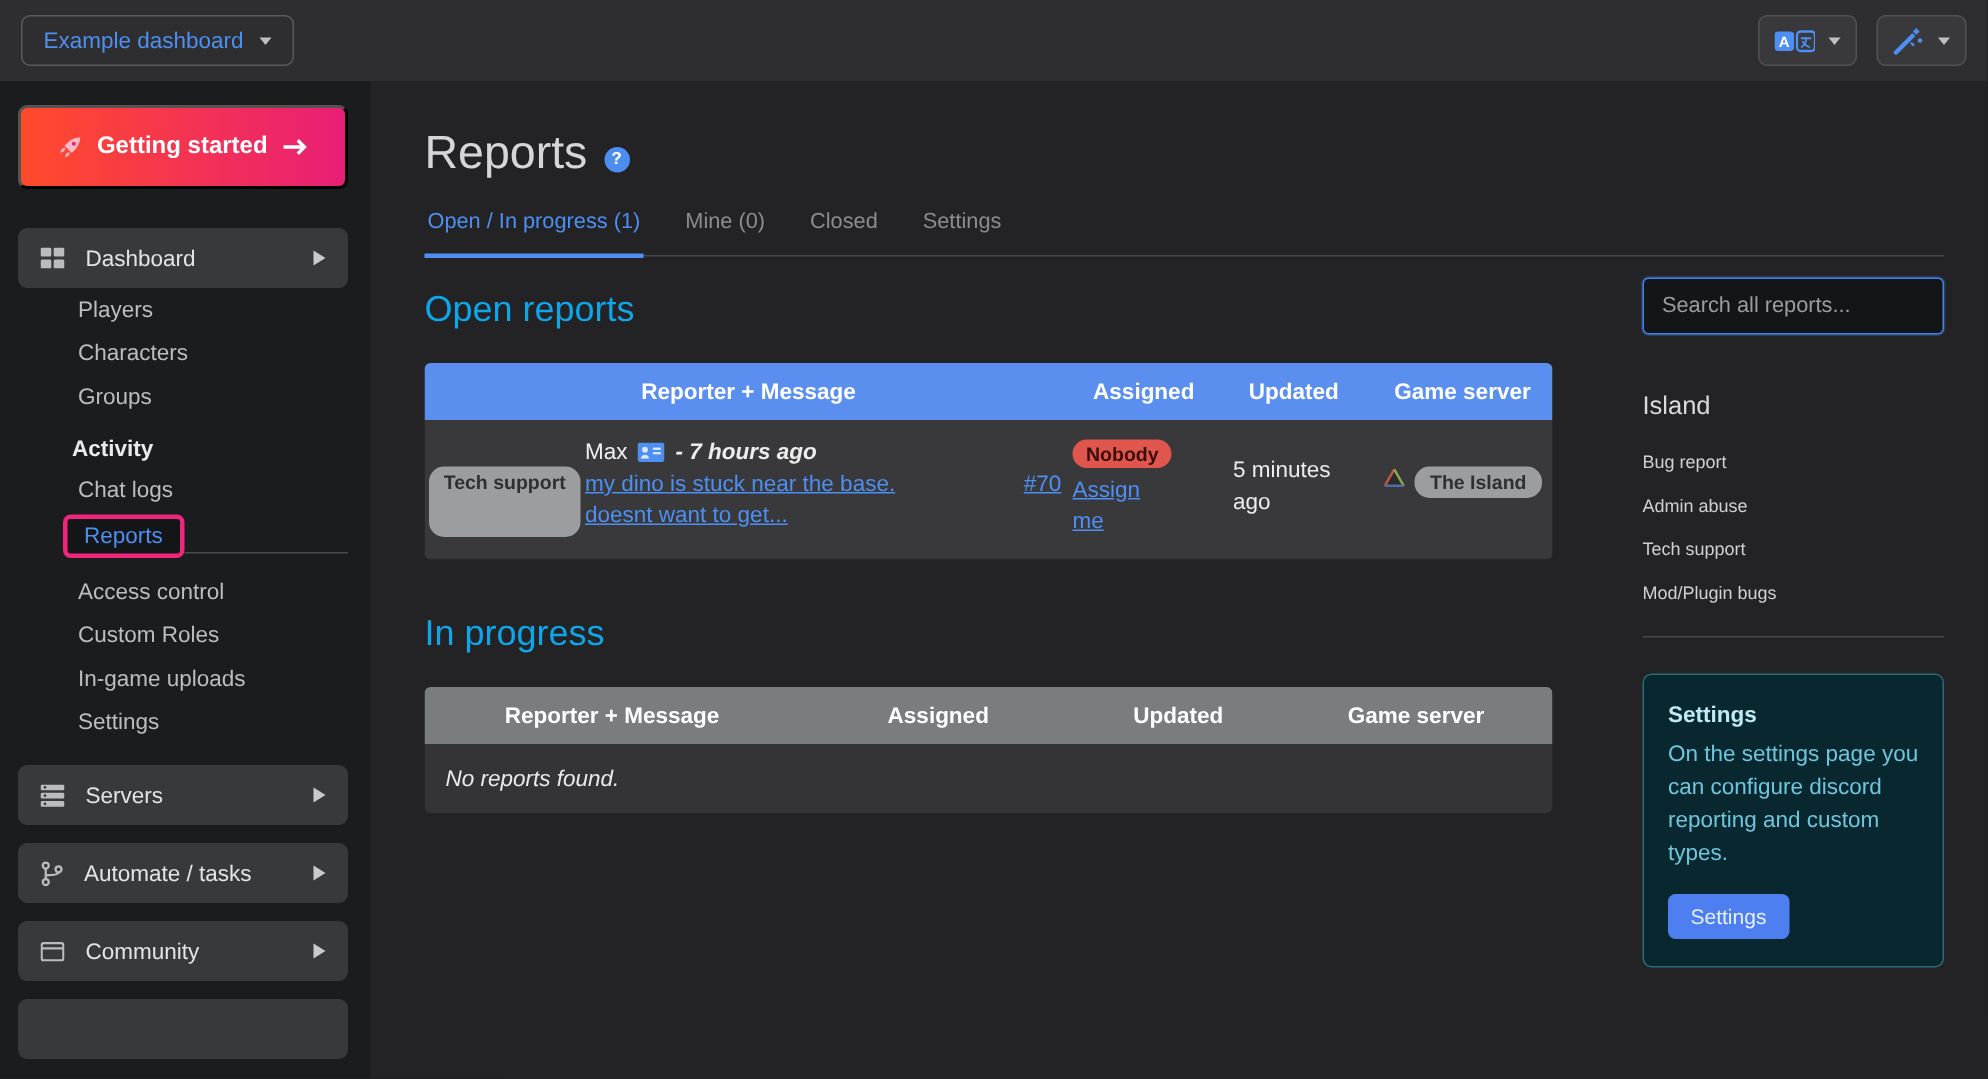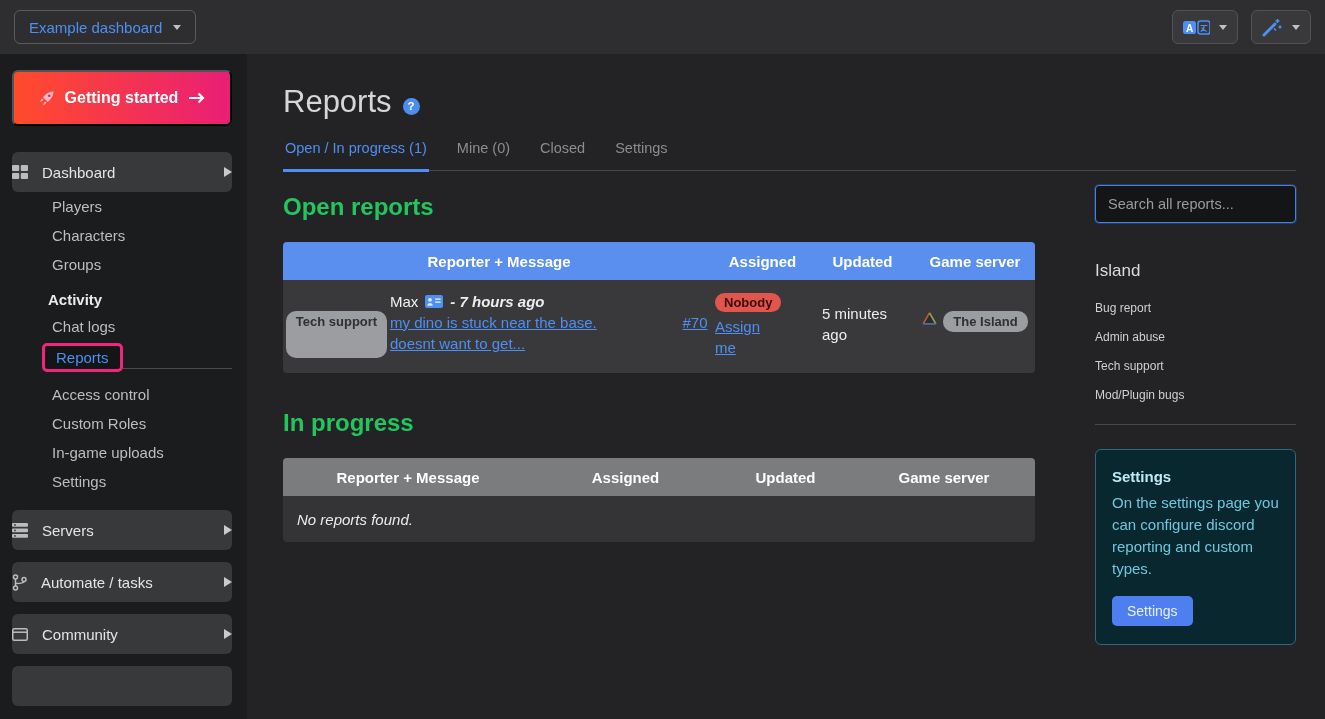--- a/index.html
+++ b/index.html
@@ -21,21 +21,21 @@
   .caret-sm { width:0; height:0; border-top:5px solid #bfc0c2;
               border-left:4px solid transparent; border-right:4px solid transparent; }
   
   .layout { display:flex; height:665px; }
   
   .sidebar { width:247px; background:#1b1c1e; padding:16px 15px 0 12px; overflow:hidden; flex:none; }
   .gs-btn { height:56px; border-radius:6px; display:flex; align-items:center; justify-content:center;
             gap:10px; background:linear-gradient(90deg,#ff4b2b,#e91e76); color:#fff;
             font-weight:bold; font-size:16px; cursor:pointer; }
   .nav-btn { height:40px; background:#38393b; border-radius:6px; display:flex; align-items:center;
-             padding:0 0; gap:14px; color:#e4e4e5; font-size:15px; margin-top:12px; cursor:pointer; }
+             padding:0 15px; gap:14px; color:#e4e4e5; font-size:15px; margin-top:12px; cursor:pointer; }
   .nav-btn .grow { flex:1; }
   .caret-r { width:0; height:0; border-left:8px solid #c9cacc;
              border-top:5px solid transparent; border-bottom:5px solid transparent; }
   .caret-d { width:0; height:0; border-top:8px solid #c9cacc;
              border-left:5px solid transparent; border-right:5px solid transparent; }
   .nav-btn.first { margin-top:26px; }
   .sub-item { margin:0 0 0 40px; padding:6px 0; color:#bdbdbf; font-size:15px; cursor:pointer; }
   .sub-item:first-of-type { margin-top:8px; }
   .sec-head { margin:12px 0 4px 36px; font-weight:bold; color:#eaeaeb; font-size:15px; }
   .reports-row { display:flex; align-items:flex-end; margin-top:2px; }
@@ -48,21 +48,21 @@
   .page-title-row { display:flex; align-items:center; gap:11px; margin:30px 0 0 36px; }
   .page-title { font-size:31px; font-weight:500; color:#d6d6d7; }
   .help-icon { width:17px; height:17px; border-radius:50%; background:#4d8df0; color:#fff;
                font-size:11.5px; font-weight:bold; display:flex; align-items:center;
                justify-content:center; margin-top:8px; cursor:pointer; }
   .tabs { margin:20px 29px 0 36px; display:flex; gap:26px; border-bottom:1px solid #47484a; }
   .tab { padding:0 2px 13px 2px; font-size:14.5px; color:#8b8c8e; cursor:pointer; }
   .tab.active { color:#4d8ff2; border-bottom:3px solid #4d8ff2; margin-bottom:-2px; }
   .content { display:grid; grid-template-columns:752px 201px; column-gap:60px;
              padding:0 29px 0 36px; margin-top:12px; }
-  h2.section { font-size:24px; font-weight:700; color:#22c55e; margin:10px 0 21px; }
+  h2.section { font-size:24px; font-weight:400; color:#0ea5e9; margin:10px 0 21px; }
   
   .tbl { border-radius:4px; overflow:hidden; }
   .thead-open { background:#5a8ff0; color:#fff; font-weight:bold; font-size:15px;
                 display:grid; grid-template-columns:107px 285px 40px 95px 105px 1fr;
                 height:38px; align-items:center; }
   .thead-open .c1 { grid-column:span 3; text-align:center; }
   .th-c { text-align:center; }
   .trow { background:#39393b; display:grid; grid-template-columns:107px 285px 40px 95px 105px 1fr;
           padding:13px 0 15px; }
   .cell-badge { display:flex; justify-content:center; padding-top:18px; }

